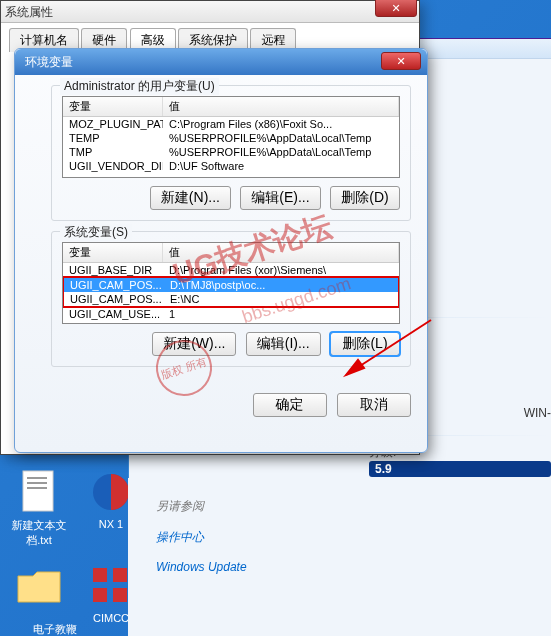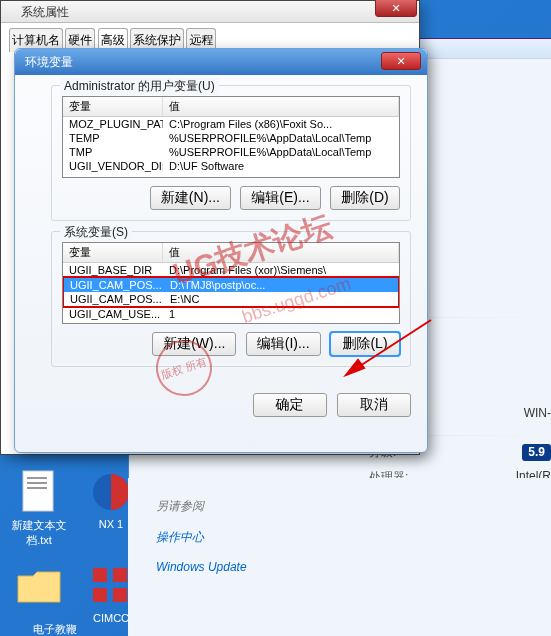--- a/index.html
+++ b/index.html
@@ -18,24 +18,24 @@
     .bg-label { width: 140px; color:#555;}
     .divider-f { height:1px; background: linear-gradient(to right,#c4daf0,transparent); margin:8px 0 4px;}
     .badge59 { display:inline-block; background:#0a3a8a; color:#fff; font-weight:bold; padding:1px 6px; border-radius:3px; font-size:12px;}
     .bg-subsection { padding-left: 0px; }
     .bg-sub-title { color:#003399; font-size:16px; padding:10px 0 4px 20px;}
     .related-panel { position:absolute; left:128px; right:0; top:478px; bottom:0; background:#f0f5fb; padding: 20px 0 0 28px; font-size:12px;font-style:italic; }
     .related-header { color:#777; margin-bottom:14px;}
     .related-link { color:#0066cc; display:block; margin: 0 0 14px; }
     
     .sysprops { position:absolute; left:0; top:0; width:420px; height:455px; background:#fff; border:1px solid #444; box-shadow: 4px 4px 12px rgba(0,0,0,.3);}
-    .sysprops-title { height:22px; background: linear-gradient(#f7f7f7,#e5e5e5); border-bottom:1px solid #bbb; font-size:12px; padding:3px 20px; color:#333; position:relative;}
+    .sysprops-title { height:22px; background: linear-gradient(#f7f7f7,#e5e5e5); border-bottom:1px solid #bbb; font-size:12px; padding:3px 4px; color:#333; position:relative;}
     .sysprops-close { position:absolute; right:2px; top:-2px; width:42px; height:18px; background: linear-gradient(#d66,#a22); border:1px solid #822; border-radius:0 0 3px 3px; color:#fff; text-align:center; line-height:16px; font-size:11px;}
     .tabs-row { height:24px; margin: 4px 8px 0; border-bottom:1px solid #aaa; font-size:12px;}
-    .tab { display:inline-block; padding:3px 2px; border:1px solid #aaa; border-bottom:none; background:#f2f2f2; margin-right:-1px; position:relative; top:1px; border-radius:3px 3px 0 0;}
+    .tab { display:inline-block; padding:3px 10px; border:1px solid #aaa; border-bottom:none; background:#f2f2f2; margin-right:-1px; position:relative; top:1px; border-radius:3px 3px 0 0;}
     .tab.active { background:#fff; top:1px; border-bottom:1px solid #fff;}
     
     .envvar { position:absolute; left:14px; top:48px; width:414px; height:405px; background: linear-gradient(#fbfcfe,#eef3f9); border:1px solid #6fa0d8; box-shadow: 4px 4px 14px rgba(0,0,0,.35); border-radius:6px;}
     .envvar-titlebar { height:26px; background: linear-gradient(#6aa9e8,#3576c5); border-radius:6px 6px 0 0; color:#fff; font-size:12px; padding:5px 10px; position:relative;}
     .envvar-close { position:absolute; right:6px; top:3px; width:40px; height:18px; background: linear-gradient(#e66,#b22); border:1px solid #822; border-radius:3px; color:#fff; text-align:center; line-height:16px; font-size:11px;}
     .envvar-body { padding: 10px 16px; font-size:12px;margin-left:20px;}
     .groupbox { border:1px solid #d4d9df; border-radius:3px; padding: 10px 10px 10px; margin-bottom:10px; position:relative;}
     .groupbox-legend { position:absolute; top:-8px; left:8px; background:#f4f7fb; padding:0 4px; color:#222;}
     .var-list { border:1px solid #888; background:#fff; height:82px; overflow:hidden; margin-bottom:8px;}
     .var-header { display:flex; background: linear-gradient(#fdfdfd,#ececec); border-bottom:1px solid #ccc; font-size:11px;}
@@ -127,21 +127,21 @@
             <span>Pack 1</span>
           </div>
       </div>
       <div class="divider-f"></div>
       <div style="height:80px;"></div>
       <div class="bg-row" style="padding-left:220px; justify-content:space-between;">
         <span>青华</span>
         <span>WIN-</span>
       </div>
       <div class="divider-f"></div>
-      <div class="bg-row" style="padding-left:220px; justify-content:space-between;">
+      <div class="bg-row" style="padding-left:220px; justify-content:space-between;flex-direction:column;">
         <span class="bg-label">分级:</span>
         <span class="badge59">5.9</span>
       </div>
       <div class="bg-row" style="padding-left:220px; justify-content:space-between;">
         <span class="bg-label">处理器:</span>
         <span>Intel(R</span>
       </div>
       <div class="bg-row" style="padding-left:220px; justify-content:space-between;">
         <span class="bg-label">安装内存(RAM):</span>
         <span>8.00 C</span>

